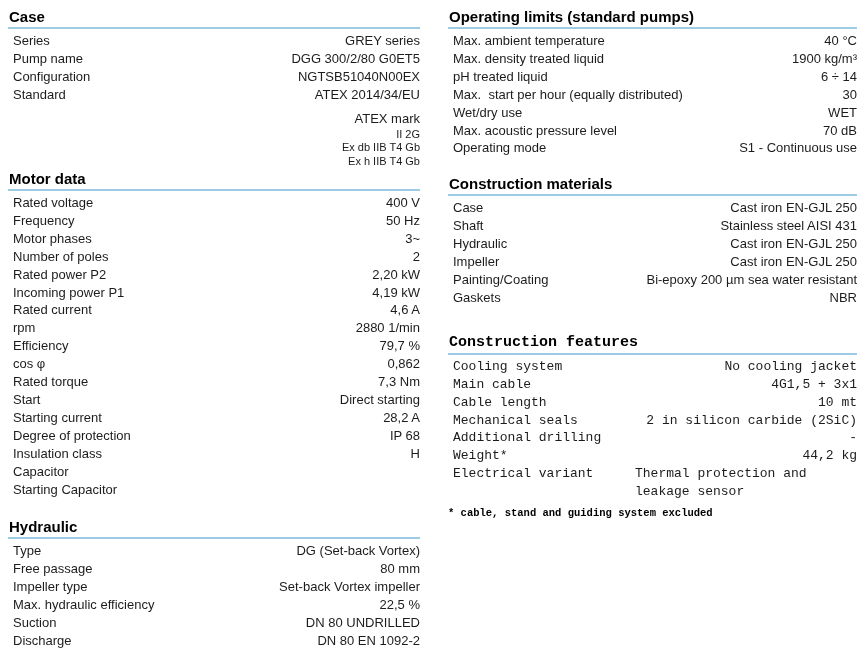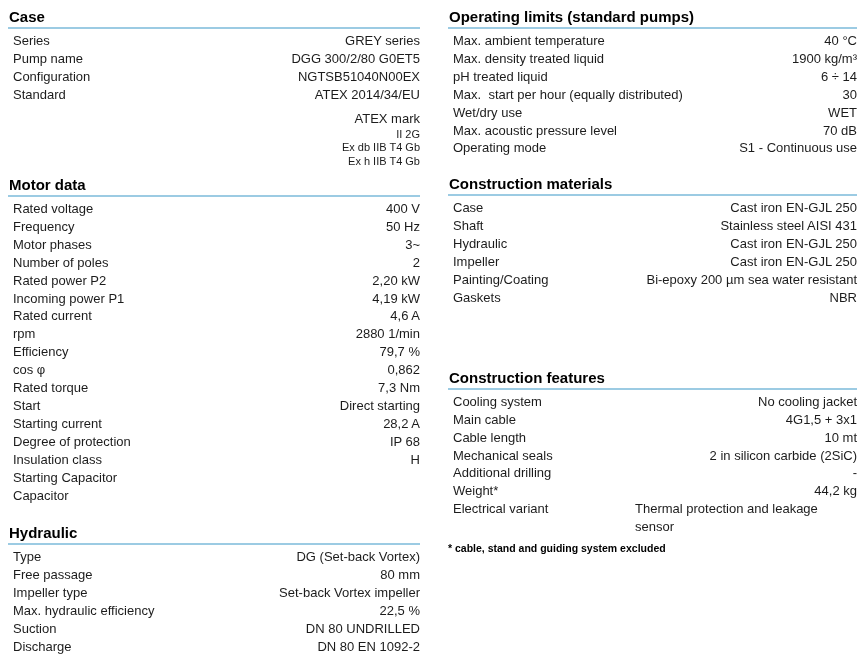--- a/index.html
+++ b/index.html
@@ -15,24 +15,24 @@
     box-sizing: border-box;
     width: 865px; height: 660px;
     padding: 6px 8px 0 8px;
     display: flex;
   }
   .col { display: block; }
   .col-left  { width: 412px; margin-right: 28px; flex: 0 0 412px; }
   .col-right { width: 409px; flex: 0 0 409px; }
 
   .section { display: block; }
-  .col-left  .section:nth-child(2) { margin-top: 6px; }
+  .col-left  .section:nth-child(2) { }
   .col-left  .section:nth-child(3) { margin-top: 18px; }
   .col-right .section:nth-child(2) { margin-top: 16px; }
-  .col-right .section:nth-child(3) { margin-top: 60px; }
+  .col-right .section:nth-child(3) { margin-top: 25px; font-family: Liberation Mono, monospace; }
 
   .sec-title {
     font-size: 15px;
     font-weight: bold;
     line-height: 17px;
     margin: 0;
     padding: 2px 0 2px 1px;
     border-bottom: 2px solid var(--accent);
     color: #000;
   }
@@ -161,25 +161,25 @@
           </div>
           <div class="row">
             <span class="label">Degree of protection</span>
             <span class="value">IP 68</span>
           </div>
           <div class="row">
             <span class="label">Insulation class</span>
             <span class="value">H</span>
           </div>
           <div class="row">
+            <span class="label">Capacitor</span>
+            <span class="value"></span>
+          </div>
+          <div class="row">
             <span class="label">Starting Capacitor</span>
-            <span class="value"></span>
-          </div>
-          <div class="row">
-            <span class="label">Capacitor</span>
             <span class="value"></span>
           </div>
         </div>
       </section>
       <section class="section">
         <h2 class="sec-title">Hydraulic</h2>
         <div class="rows">
           <div class="row">
             <span class="label">Type</span>
             <span class="value">DG (Set-back Vortex)</span>

